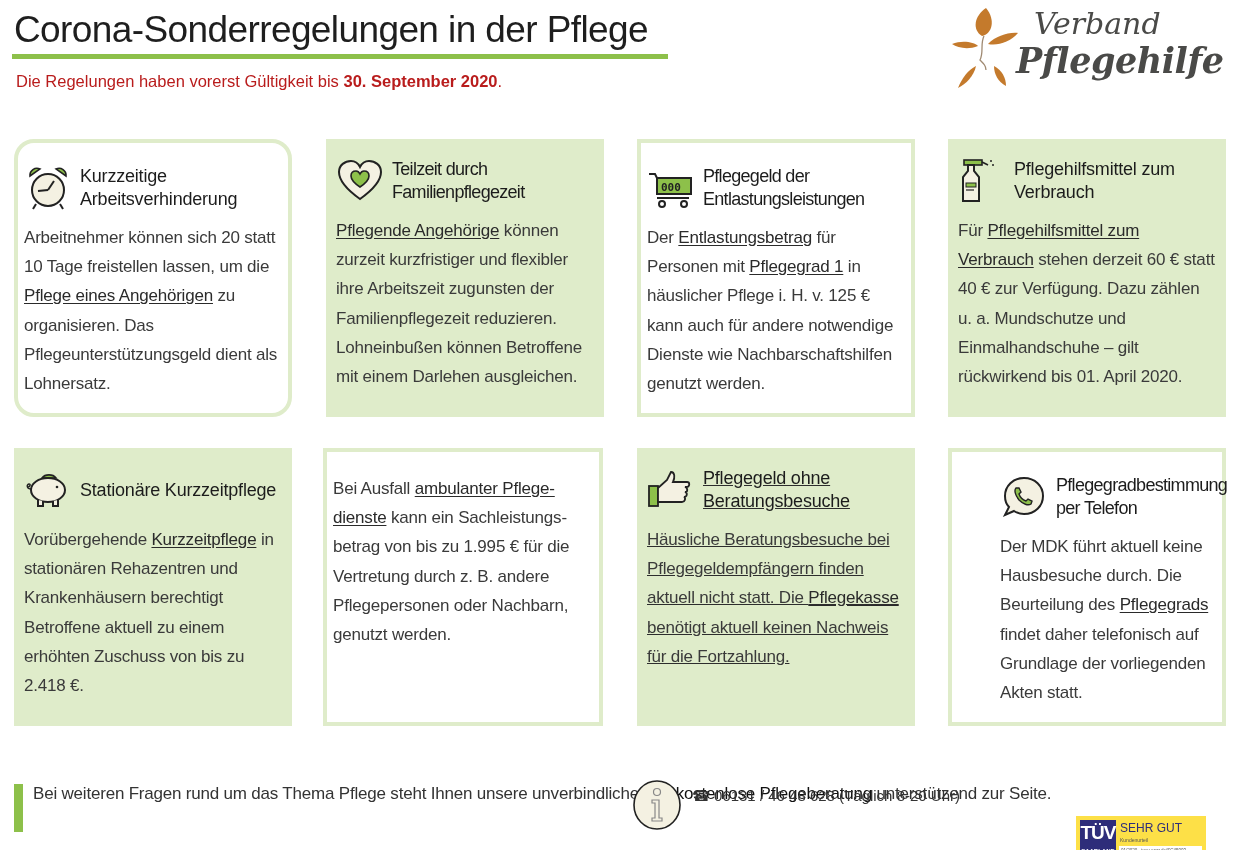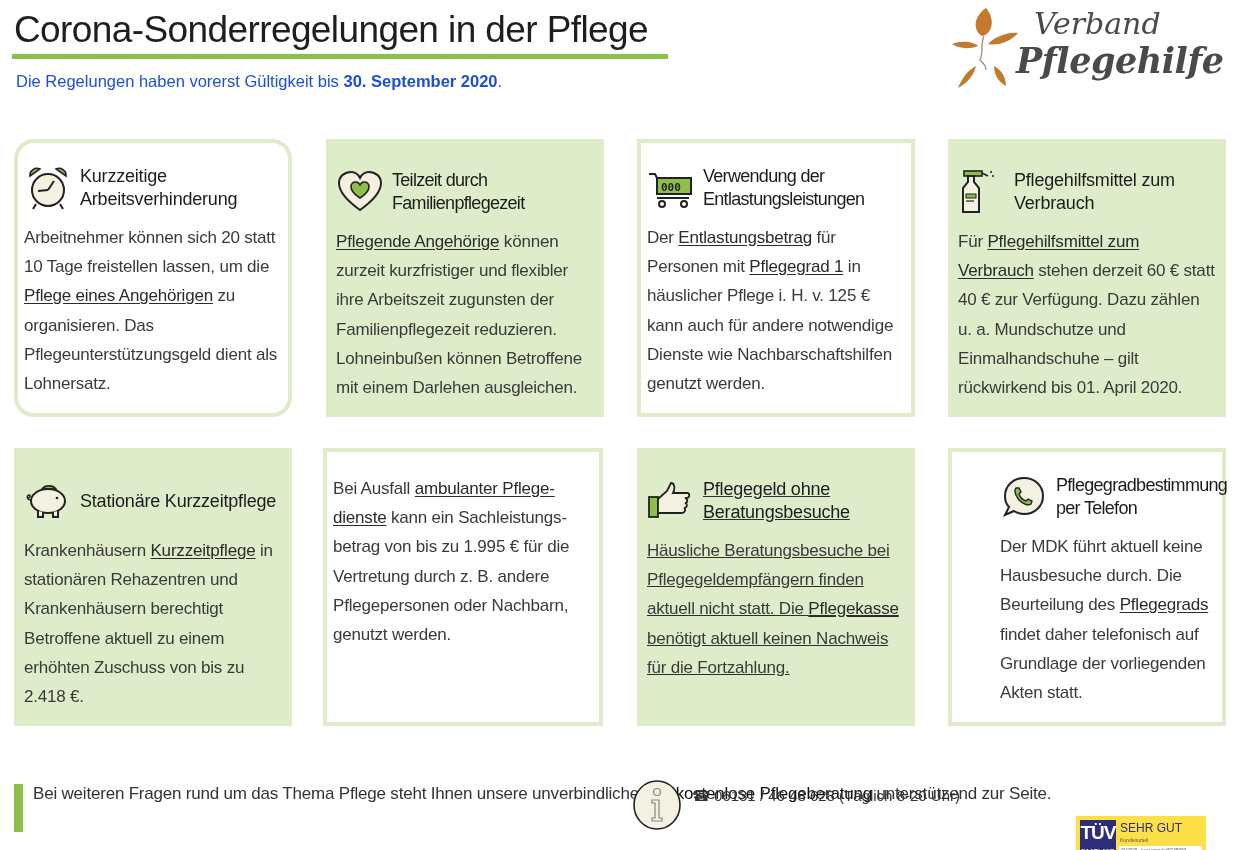--- a/index.html
+++ b/index.html
@@ -8,38 +8,38 @@
 
   .header-title {
     position: absolute; left: 14px; top: 8px;
     font-size: 37px; font-weight: 400; color: #1e1e1e; letter-spacing: -0.6px;
     line-height: 44px;
   }
   .header-bar {
     position: absolute; left: 12px; top: 54px; width: 656px; height: 5px; background: #8dc04a;
   }
   .subtitle {
-    position: absolute; left: 16px; top: 72px; font-size: 16.5px; color: #1d4ed8;
+    position: absolute; left: 16px; top: 72px; font-size: 16.5px; color: #b91c1c;
   }
   .subtitle b { font-weight: 700; }
 
   .logo { position: absolute; left: 948px; top: 4px; width: 260px; height: 92px; }
   .logo-text-1 {
     position: absolute; left: 86px; top: 2px;
     font-family: "DejaVu Serif", serif; font-style: italic; font-size: 30px; color: #4a4a48;
   }
   .logo-text-2 {
     position: absolute; left: 68px; top: 36px;
     font-family: "DejaVu Serif", serif; font-style: italic; font-weight: 700; font-size: 35px; color: #4a4a48;
     letter-spacing: -0.5px;
   }
   .logo svg { position: absolute; left: 0; top: 0; }
 
   .card {
-    position: absolute; width: 278px; height: 278px; padding: 24px 10px 10px 10px;
+    position: absolute; width: 278px; height: 278px; padding: 13px 10px 10px 10px;
   }
   .card.green { background: #dfecca; }
   .card.white { background: #ffffff; border: 4px solid #dfecca; padding: 16px 6px 6px 6px; }
 
   .card-head { display: flex; align-items: center; height: 58px; }
   .card-icon { width: 48px; height: 48px; flex: 0 0 48px; margin-right: 8px; }
   .card-title { font-size: 18px; color: #1c1c1c; line-height: 23px; letter-spacing: -0.2px; }
   .card-title.tight { letter-spacing: -0.7px; }
   .card-body {
     margin-top: 6px; font-size: 17px; line-height: 29.2px; color: #3a3a3a; letter-spacing: -0.2px;
@@ -114,21 +114,21 @@
 <div class="card white" style="left:637px; top:139px;">
   <div class="card-head">
     <svg class="card-icon" viewBox="0 0 48 48">
       <path d="M2 10 H8 L10 14" stroke="#222" stroke-width="2" fill="none"></path>
       <rect x="10" y="14" width="34" height="16" fill="#8dc04a" stroke="#222" stroke-width="2"></rect>
       <text x="14" y="27" font-size="11" font-family="DejaVu Sans Mono, monospace" font-weight="700" fill="#222">000</text>
       <line x1="10" y1="34" x2="42" y2="34" stroke="#222" stroke-width="2"></line>
       <circle cx="15" cy="40" r="3" fill="#fff" stroke="#222" stroke-width="2"></circle>
       <circle cx="37" cy="40" r="3" fill="#fff" stroke="#222" stroke-width="2"></circle>
     </svg>
-    <div class="card-title tight">Verwendung der Entlastungsleistungen</div>
+    <div class="card-title tight">Pflegegeld der Entlastungsleistungen</div>
   </div>
   <div class="card-body"><span>Der </span><a href="#">Entlastungsbetrag</a><span> für Personen mit </span><a href="#">Pflegegrad 1</a><span> in häuslicher Pflege i. H. v. 125 € kann auch für andere notwendige Dienste wie Nachbarschaftshilfen genutzt werden.</span></div>
 </div>
 
 <div class="card green" style="left:948px; top:139px;">
   <div class="card-head">
     <svg class="card-icon" viewBox="0 0 48 48">
       <rect x="6" y="3" width="18" height="5" fill="#8dc04a" stroke="#222" stroke-width="1.6"></rect>
       <path d="M24 5 L30 8" stroke="#222" stroke-width="1.6"></path>
       <circle cx="33" cy="4" r="1" fill="#222"></circle>
@@ -146,21 +146,21 @@
   <div class="card-head">
     <svg class="card-icon" viewBox="0 0 48 48">
       <path d="M18 12 A8 6 0 0 1 32 12 Z" fill="#8dc04a" stroke="#222" stroke-width="1.6"></path>
       <ellipse cx="24" cy="24" rx="17" ry="12" fill="#f4f1e2" stroke="#222" stroke-width="2"></ellipse>
       <path d="M14 34 V40 H19 V35 M29 35 V40 H34 V34" fill="#f4f1e2" stroke="#222" stroke-width="2"></path>
       <circle cx="33" cy="21" r="1.3" fill="#222"></circle>
       <path d="M7 23 C3 23 2 19 5 18 C7 18 6 21 4 21" stroke="#222" stroke-width="1.5" fill="none"></path>
     </svg>
     <div class="card-title">Stationäre Kurzzeitpflege</div>
   </div>
-  <div class="card-body"><span>Krankenhäusern </span><a href="#">Kurzzeitpflege</a><span> in stationären Rehazentren und Krankenhäusern berechtigt Betroffene aktuell zu einem erhöhten Zuschuss von bis zu 2.418 €.</span></div>
+  <div class="card-body"><span>Vorübergehende </span><a href="#">Kurzzeitpflege</a><span> in stationären Rehazentren und Krankenhäusern berechtigt Betroffene aktuell zu einem erhöhten Zuschuss von bis zu 2.418 €.</span></div>
 </div>
 
 <div class="card white" style="left:323px; top:448px; width:280px;">
   <div class="card-body"><span>Bei Ausfall </span><a href="#">ambulanter Pflege-dienste</a><span> kann ein Sachleistungs-betrag von bis zu 1.995 € für die Vertretung durch z. B. andere Pflegepersonen oder Nachbarn, genutzt werden.</span></div>
 </div>
 
 <div class="card green" style="left:637px; top:448px;text-decoration:underline;">
   <div class="card-head">
     <svg class="card-icon" viewBox="0 0 48 48">
       <rect x="2" y="20" width="9" height="20" fill="#8dc04a" stroke="#222" stroke-width="1.8"></rect>

